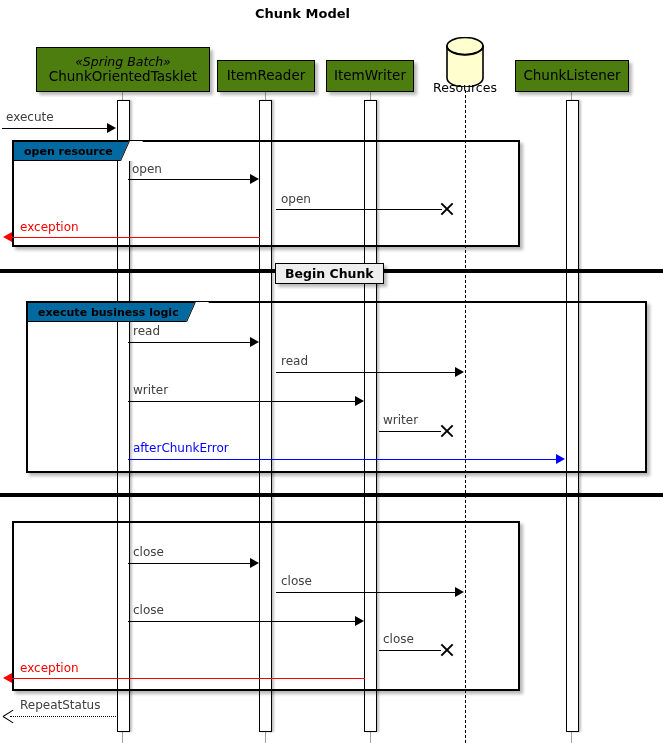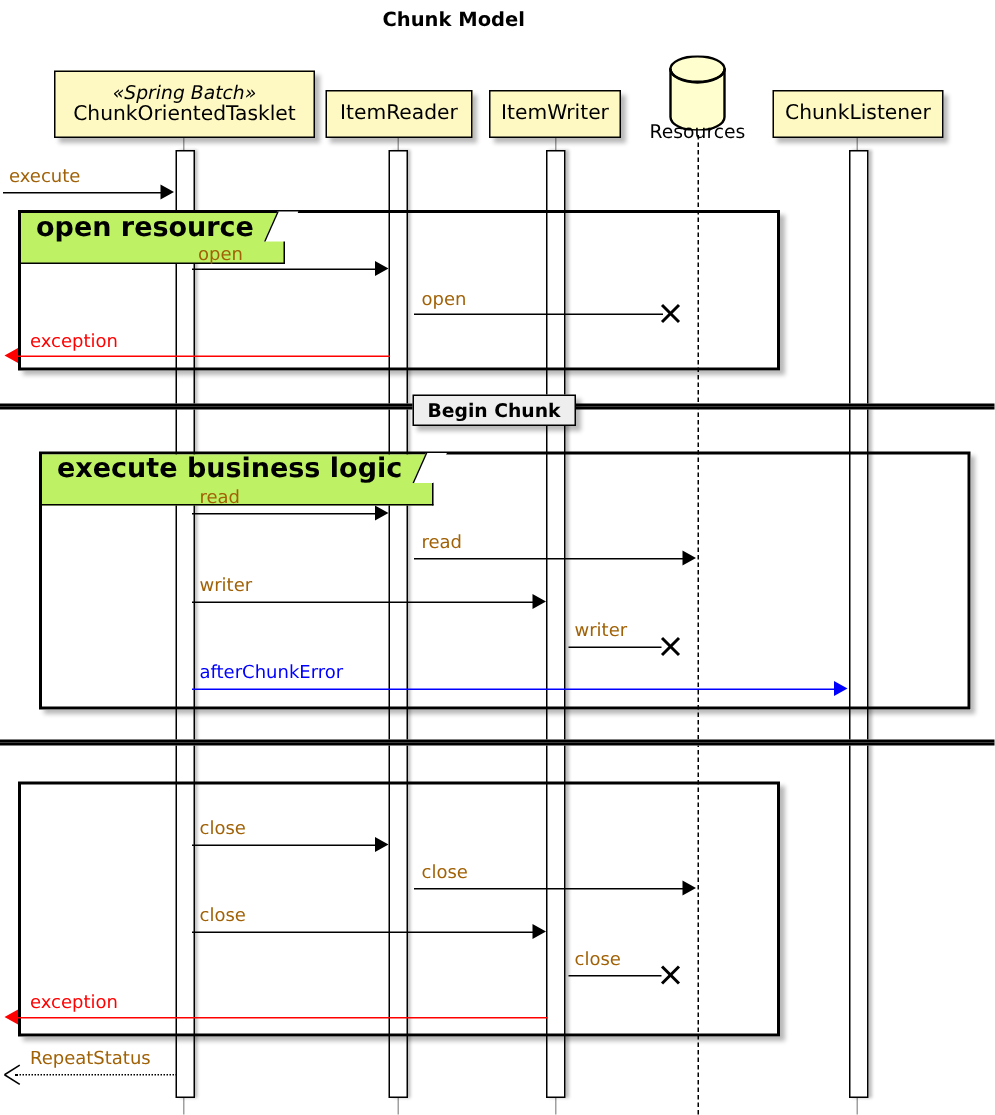--- a/index.html
+++ b/index.html
@@ -6,42 +6,42 @@
   body{width:663px;height:743px;position:relative;
        font-family:"DejaVu Sans","Liberation Sans",sans-serif;
        -webkit-font-smoothing:none;overflow:hidden;}
 
   #stage{position:absolute;left:0;top:0;width:663px;height:743px;}
 
   .title{position:absolute;left:0;top:6px;width:605px;text-align:center;
          font-size:13px;font-weight:bold;color:#000;}
 
   
-  .pbox{position:absolute;background:#fef9c3;border:1.5px solid #000;
+  .pbox{position:absolute;background:#4d7c0f;border:1.5px solid #000;
         box-shadow:3px 3px 3px rgba(0,0,0,.28);
         display:flex;flex-direction:column;align-items:center;
         justify-content:center;line-height:1.12;}
   .pbox .stereo{font-style:italic;font-size:12.5px;color:#000;}
   .pbox .pname{font-size:13.5px;color:#000;white-space:nowrap;}
 
   .dbicon{position:absolute;}
   .dblabel{position:absolute;font-size:12.5px;text-align:center;color:#000;}
 
   
   .lifeline{position:absolute;width:0;border-left:1px solid #A0A0A0;}
   .lifeline.dashed{border-left:1.4px dashed #000;}
   .activation{position:absolute;width:11px;background:#fff;
               border:1.4px solid #000;box-shadow:2px 0 2px rgba(0,0,0,.25);}
 
   
   .group{position:absolute;border:2px solid #000;background:transparent;
          box-shadow:3px 3px 3px rgba(0,0,0,.28);}
-  .glabel{position:absolute;height:34px;background:#bef264;
+  .glabel{position:absolute;height:19px;background:#0369a1;
           border:1.5px solid #000;border-left:none;border-top:none;
-          font-size:18px;font-weight:bold;color:#000;
+          font-size:11px;font-weight:bold;color:#000;
           padding:0 20px 0 10px;line-height:19px;white-space:nowrap;
           box-sizing:border-box;}
   .glabel::after{content:"";position:absolute;right:-1px;top:-1px;
           width:13px;height:20px;background:#fff;
           border-left:1.5px solid #000;
           transform:skewX(-24deg);transform-origin:bottom left;}
 
   
   .divline{position:absolute;height:0;border-top:2px solid #000;
            border-bottom:2px solid #000;height:4px;box-sizing:border-box;
@@ -50,21 +50,21 @@
           font-size:12.5px;font-weight:bold;color:#000;
           padding:2px 9px;line-height:15px;white-space:nowrap;
           box-shadow:3px 3px 3px rgba(0,0,0,.28);}
 
   
   .msg{position:absolute;height:0;border-top:1.3px solid #000;}
   .msg.red{border-top-color:#FF0000;}
   .msg.blue{border-top-color:#0000FF;}
   .msg.dot{border-top:1.3px dotted #000;}
 
-  .mlabel{position:absolute;font-size:12px;color:#a16207;white-space:nowrap;}
+  .mlabel{position:absolute;font-size:12px;color:#404040;white-space:nowrap;}
   .mlabel.red{color:#FF0000;}
   .mlabel.blue{color:#0000FF;}
 
   .arrow{position:absolute;width:0;height:0;}
   .arrow.r{border-top:5px solid transparent;border-bottom:5px solid transparent;
            border-left:9px solid #000;}
   .arrow.l{border-top:5px solid transparent;border-bottom:5px solid transparent;
            border-right:9px solid #000;}
   .arrow.r.blue{border-left-color:#0000FF;}
   .arrow.l.red{border-right-color:#FF0000;}

